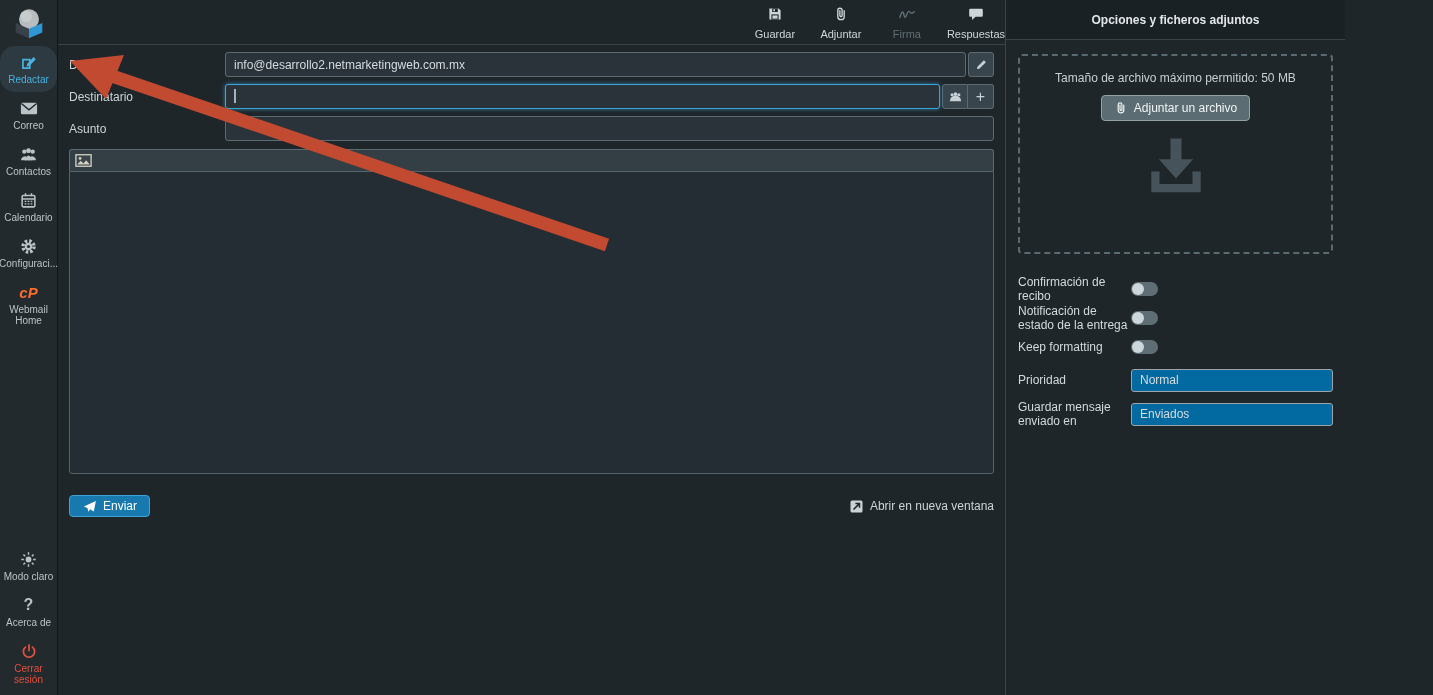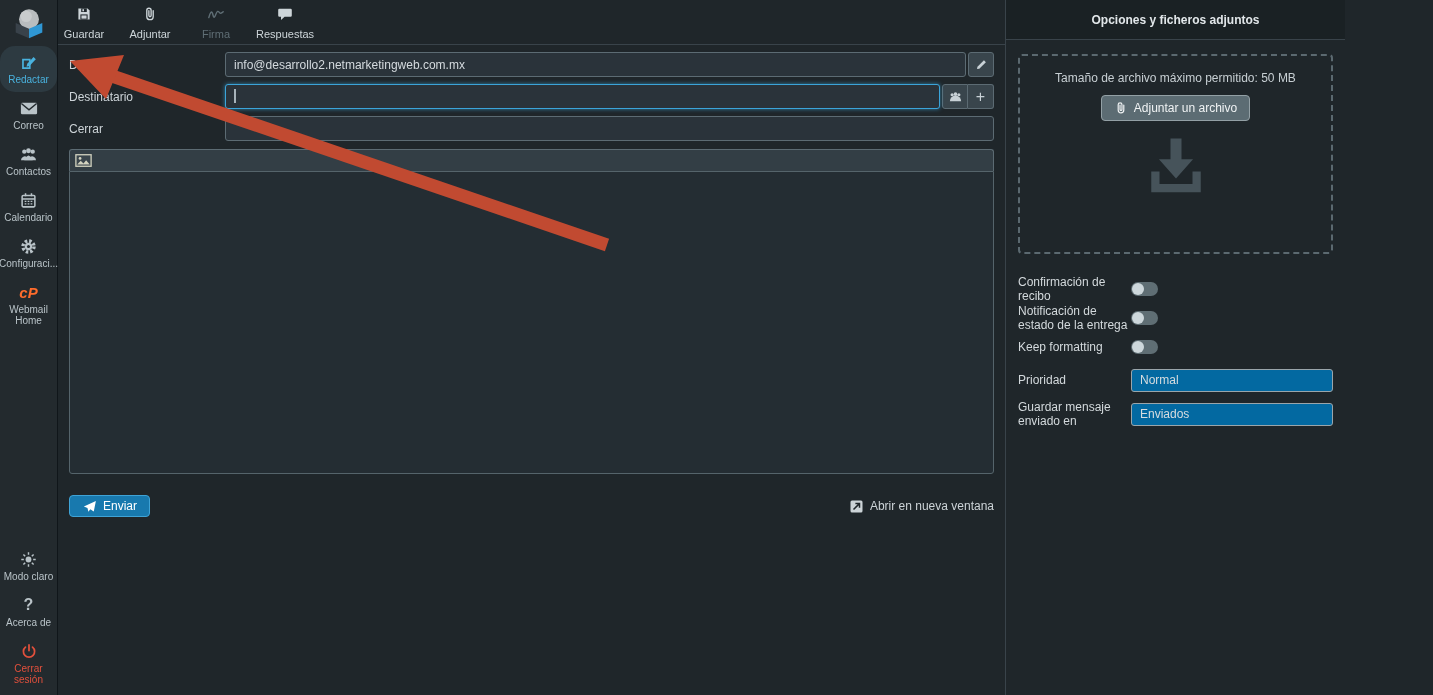--- a/index.html
+++ b/index.html
@@ -14,21 +14,21 @@
   .side-item { display:flex; flex-direction:column; align-items:center; gap:3px;
     padding:7px 1px; color:#b9c3c8; cursor:pointer; }
   .side-item .lbl { font-size:10px; text-align:center; line-height:11px; }
   .side-item .ic { height:18px; display:flex; align-items:center; justify-content:center; }
   .side-item.active { background:#2d3a41; color:#49b2de;border-radius:15px; }
   .side-item.logout { color:#e2503c; }
   .side-spacer { flex:1; }
 
   
   .main { position:absolute; left:58px; top:0; width:947px; height:695px; }
-  .toolbar { height:45px; display:flex; align-items:flex-start; justify-content:flex-start;
+  .toolbar { height:45px; display:flex; align-items:flex-start; justify-content:flex-end;
     gap:14px; padding-top:6px; border-bottom:1px solid #39434a; }
   .tb-btn { display:flex; flex-direction:column; align-items:center; gap:2px;
     color:#cdd5d9; min-width:52px; cursor:pointer; }
   .tb-btn .lbl { font-size:11px; }
   .tb-btn.disabled { color:#5f6e75; }
 
   .form-area { padding:0 11px; }
   .frow { display:flex; align-items:center; margin-top:7px; }
   .frow .flabel { width:156px; font-size:12px; color:#ccd3d7; }
   .tinput { flex:1; height:25px; background:#2a333a; border:1px solid #5c6b73;
@@ -264,21 +264,21 @@
                 <path d="M2.5 13.5a4 4 0 0 1 15 0z" fill="currentColor"></path>
               </svg>
           </span>
           <span class="fbtn">
             <span class="plus-glyph">+</span>
           </span>
         </span>
       </div>
 
       <div class="frow">
-        <span class="flabel">Cerrar</span>
+        <span class="flabel">Asunto</span>
         <input class="tinput" type="text" value="" style="">
       </div>
 
       <div class="editor">
         <div class="editor-toolbar">
           <span style="display:flex;">
             <svg width="17" height="13" viewBox="0 0 18 14">
                 <rect x="0.8" y="0.8" width="16.4" height="12.4" fill="#3a454c" stroke="#d2d2bf" stroke-width="1.4"></rect>
                 <circle cx="5.3" cy="4.8" r="1.5" fill="#d2d2bf"></circle>
                 <path d="M2.2 11.2 6 7.3l3 3 2.8-3.6 4 4.5z" fill="#d2d2bf"></path>

